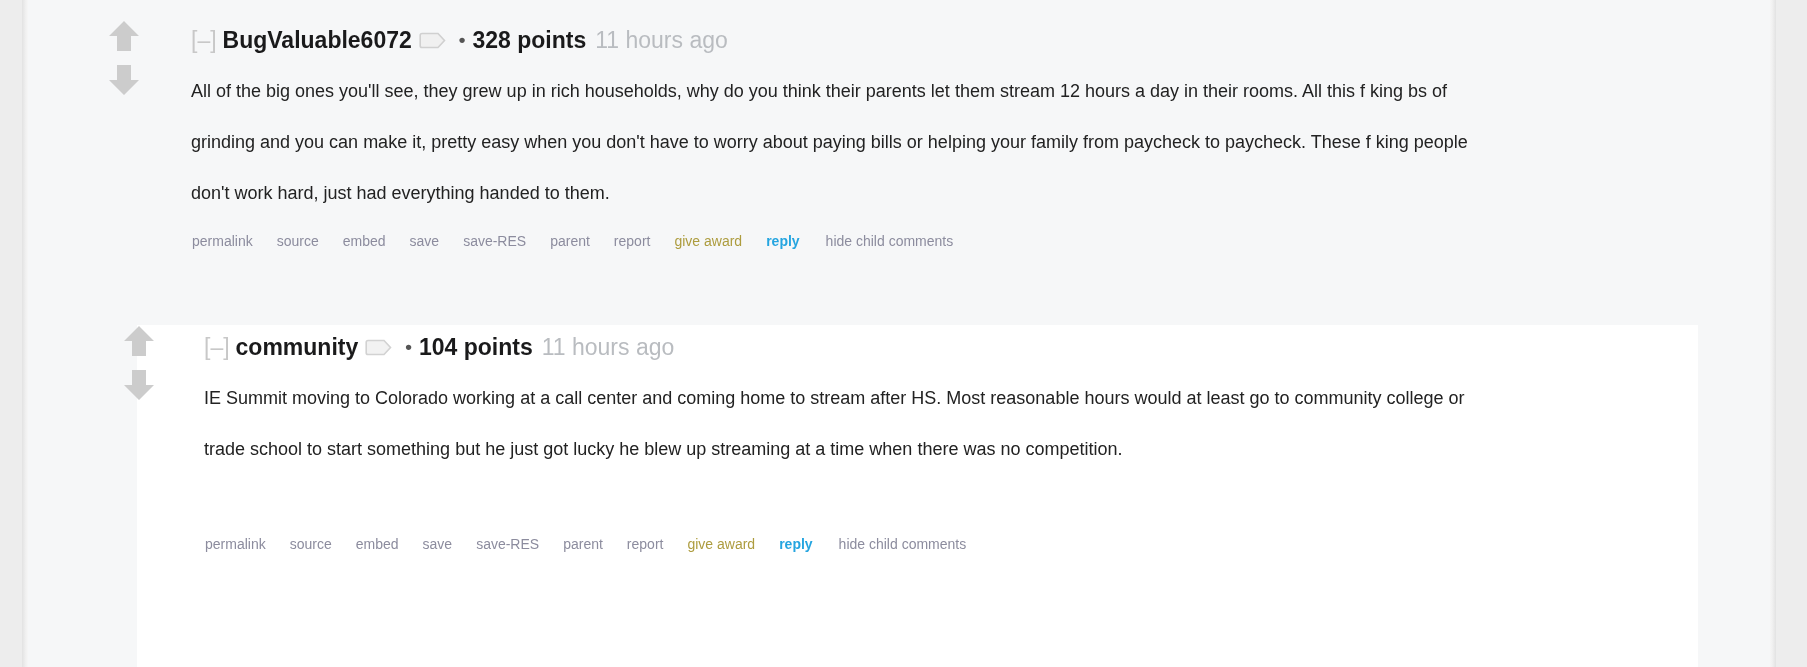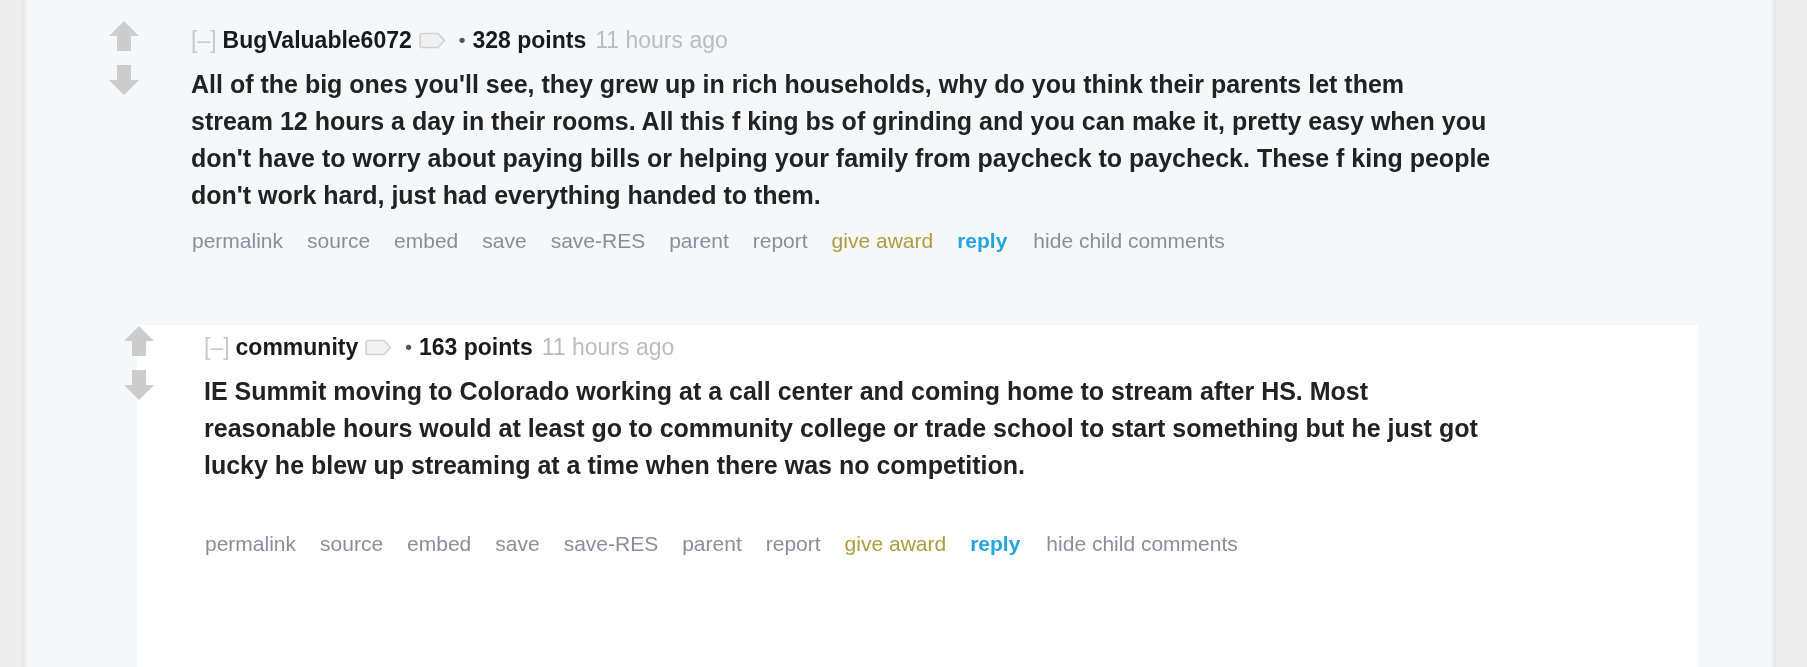--- a/index.html
+++ b/index.html
@@ -132,35 +132,35 @@
     font-weight: bold;
   }
   .timestamp {
     color: #b9bcc0;
     margin-left: 9px;
     cursor: pointer;
   }
 
   
   .usertext {
-    font-size: 25px;
-    line-height: 37px;
+    font-size: 18px;
+    line-height: 51px;
     color: #222222;
-    font-weight: 700;
+    font-weight: 400;
   }
   .usertext p {
     margin: 0 0 1px 0;
   }
   .usertext p + p {
     margin-top: 9px;
   }
 
   
   .flat-list {
-    font-size: 21px;
+    font-size: 14px;
     line-height: 26px;
     white-space: nowrap;
     color: #8a8a99;
   }
   .flat-list a {
     color: #8c8c9e;
     text-decoration: none;
     margin-right: 24px;
     cursor: pointer;
   }
@@ -229,21 +229,21 @@
       <span class="arrow" style="margin-top:4px;">
         <svg width="40" height="40" viewBox="0 0 40 40" aria-hidden="true">
           <polygon points="20,35 5,20 13,20 13,5 27,5 27,20 35,20" fill="#cccccc"></polygon>
         </svg>
       </span>
     </div>
 
     <div class="tagline" style="position:absolute; left:67px; top:7px;">
       <a class="expand-toggle">[–]</a><a class="author">community</a><span class="usertag-icon"><svg width="28" height="19" viewBox="0 0 28 19" aria-hidden="true">
             <path d="M3 2.5 H19 L25.5 9.5 L19 16.5 H3 A1.8 1.8 0 0 1 1.2 14.7 V4.3 A1.8 1.8 0 0 1 3 2.5 Z" fill="#f2f2f2" stroke="#d2d2d2" stroke-width="1.6"></path>
-          </svg></span><span class="dot-sep">•</span><span class="score">163 points</span><span class="timestamp">11 hours ago</span>
+          </svg></span><span class="dot-sep">•</span><span class="score">104 points</span><span class="timestamp">11 hours ago</span>
     </div>
 
     <div class="usertext" style="position:absolute; left:67px; top:48px; width:1285px;">
       <p>IE Summit moving to Colorado working at a call center and coming home to stream after HS. Most reasonable hours would at least go to community college or trade school to start something but he just got lucky he blew up streaming at a time when there was no competition.</p>
     </div>
 
     <div class="flat-list" style="position:absolute; left:68px; top:206px;">
       <a>permalink</a><a>source</a><a>embed</a><a>save</a><a>save-RES</a><a>parent</a><a>report</a><a class="award-link">give award</a><a class="reply-link">reply</a><a class="last">hide child comments</a>
     </div>
   </div>

